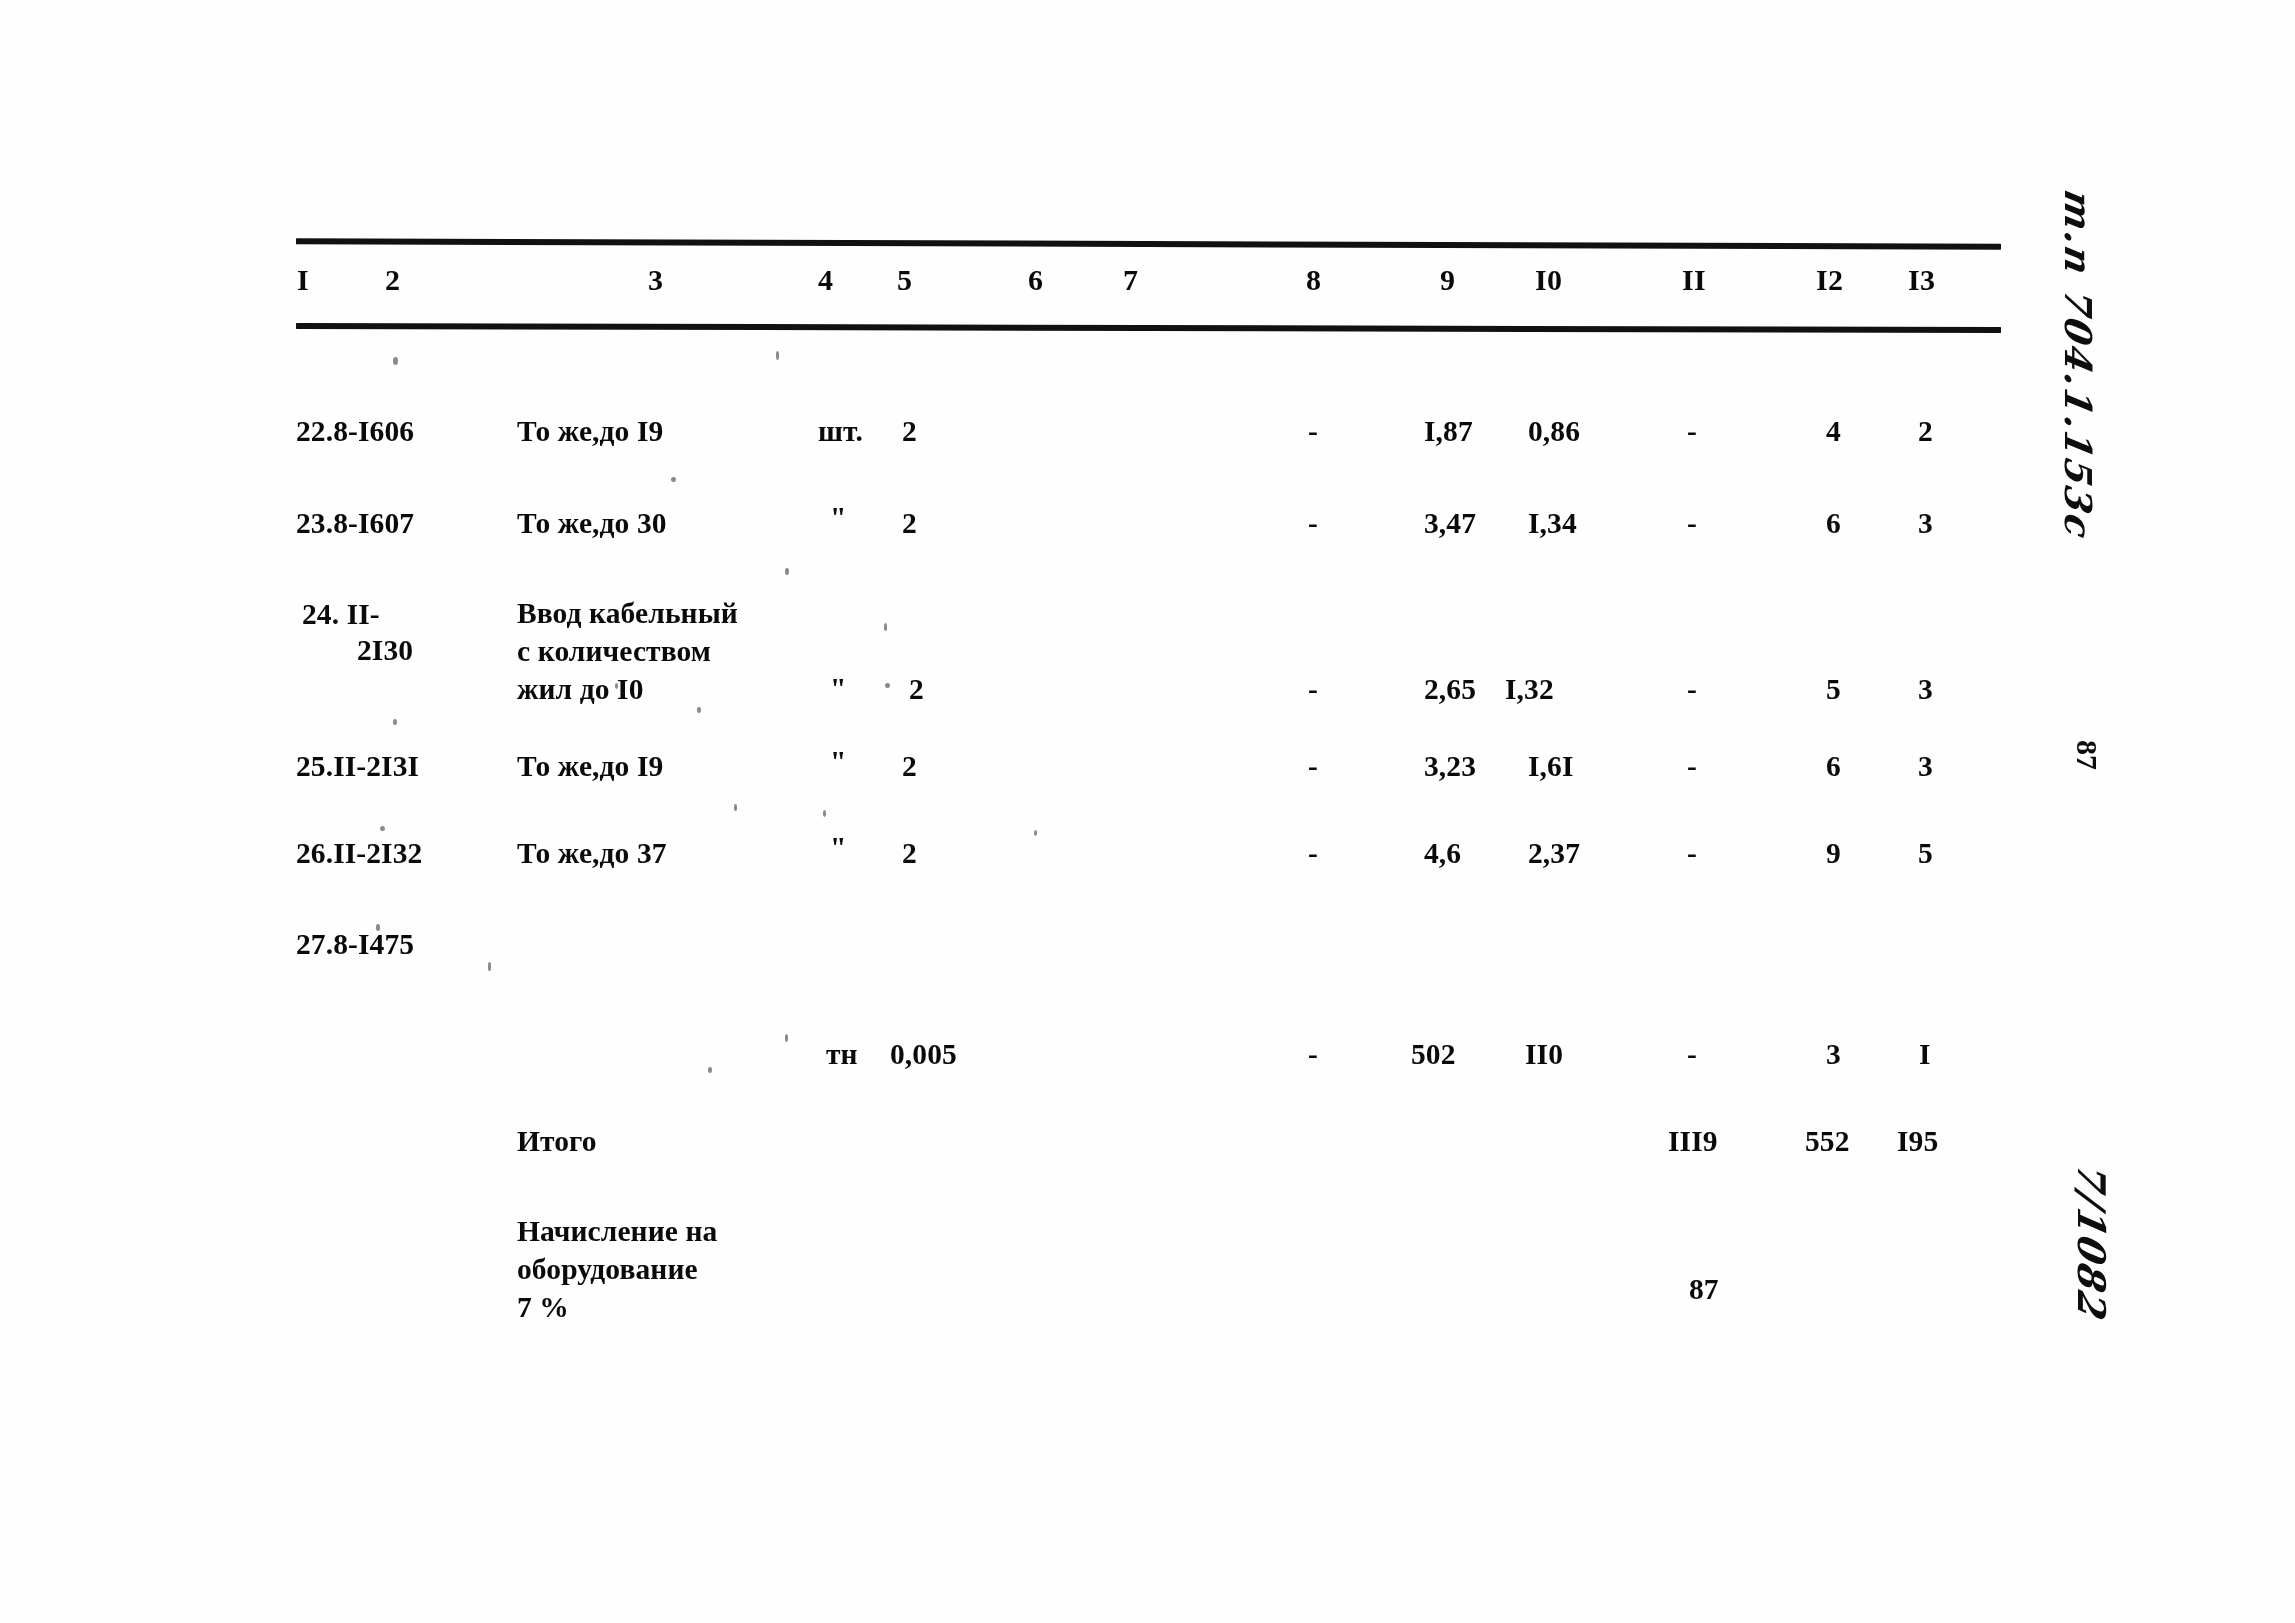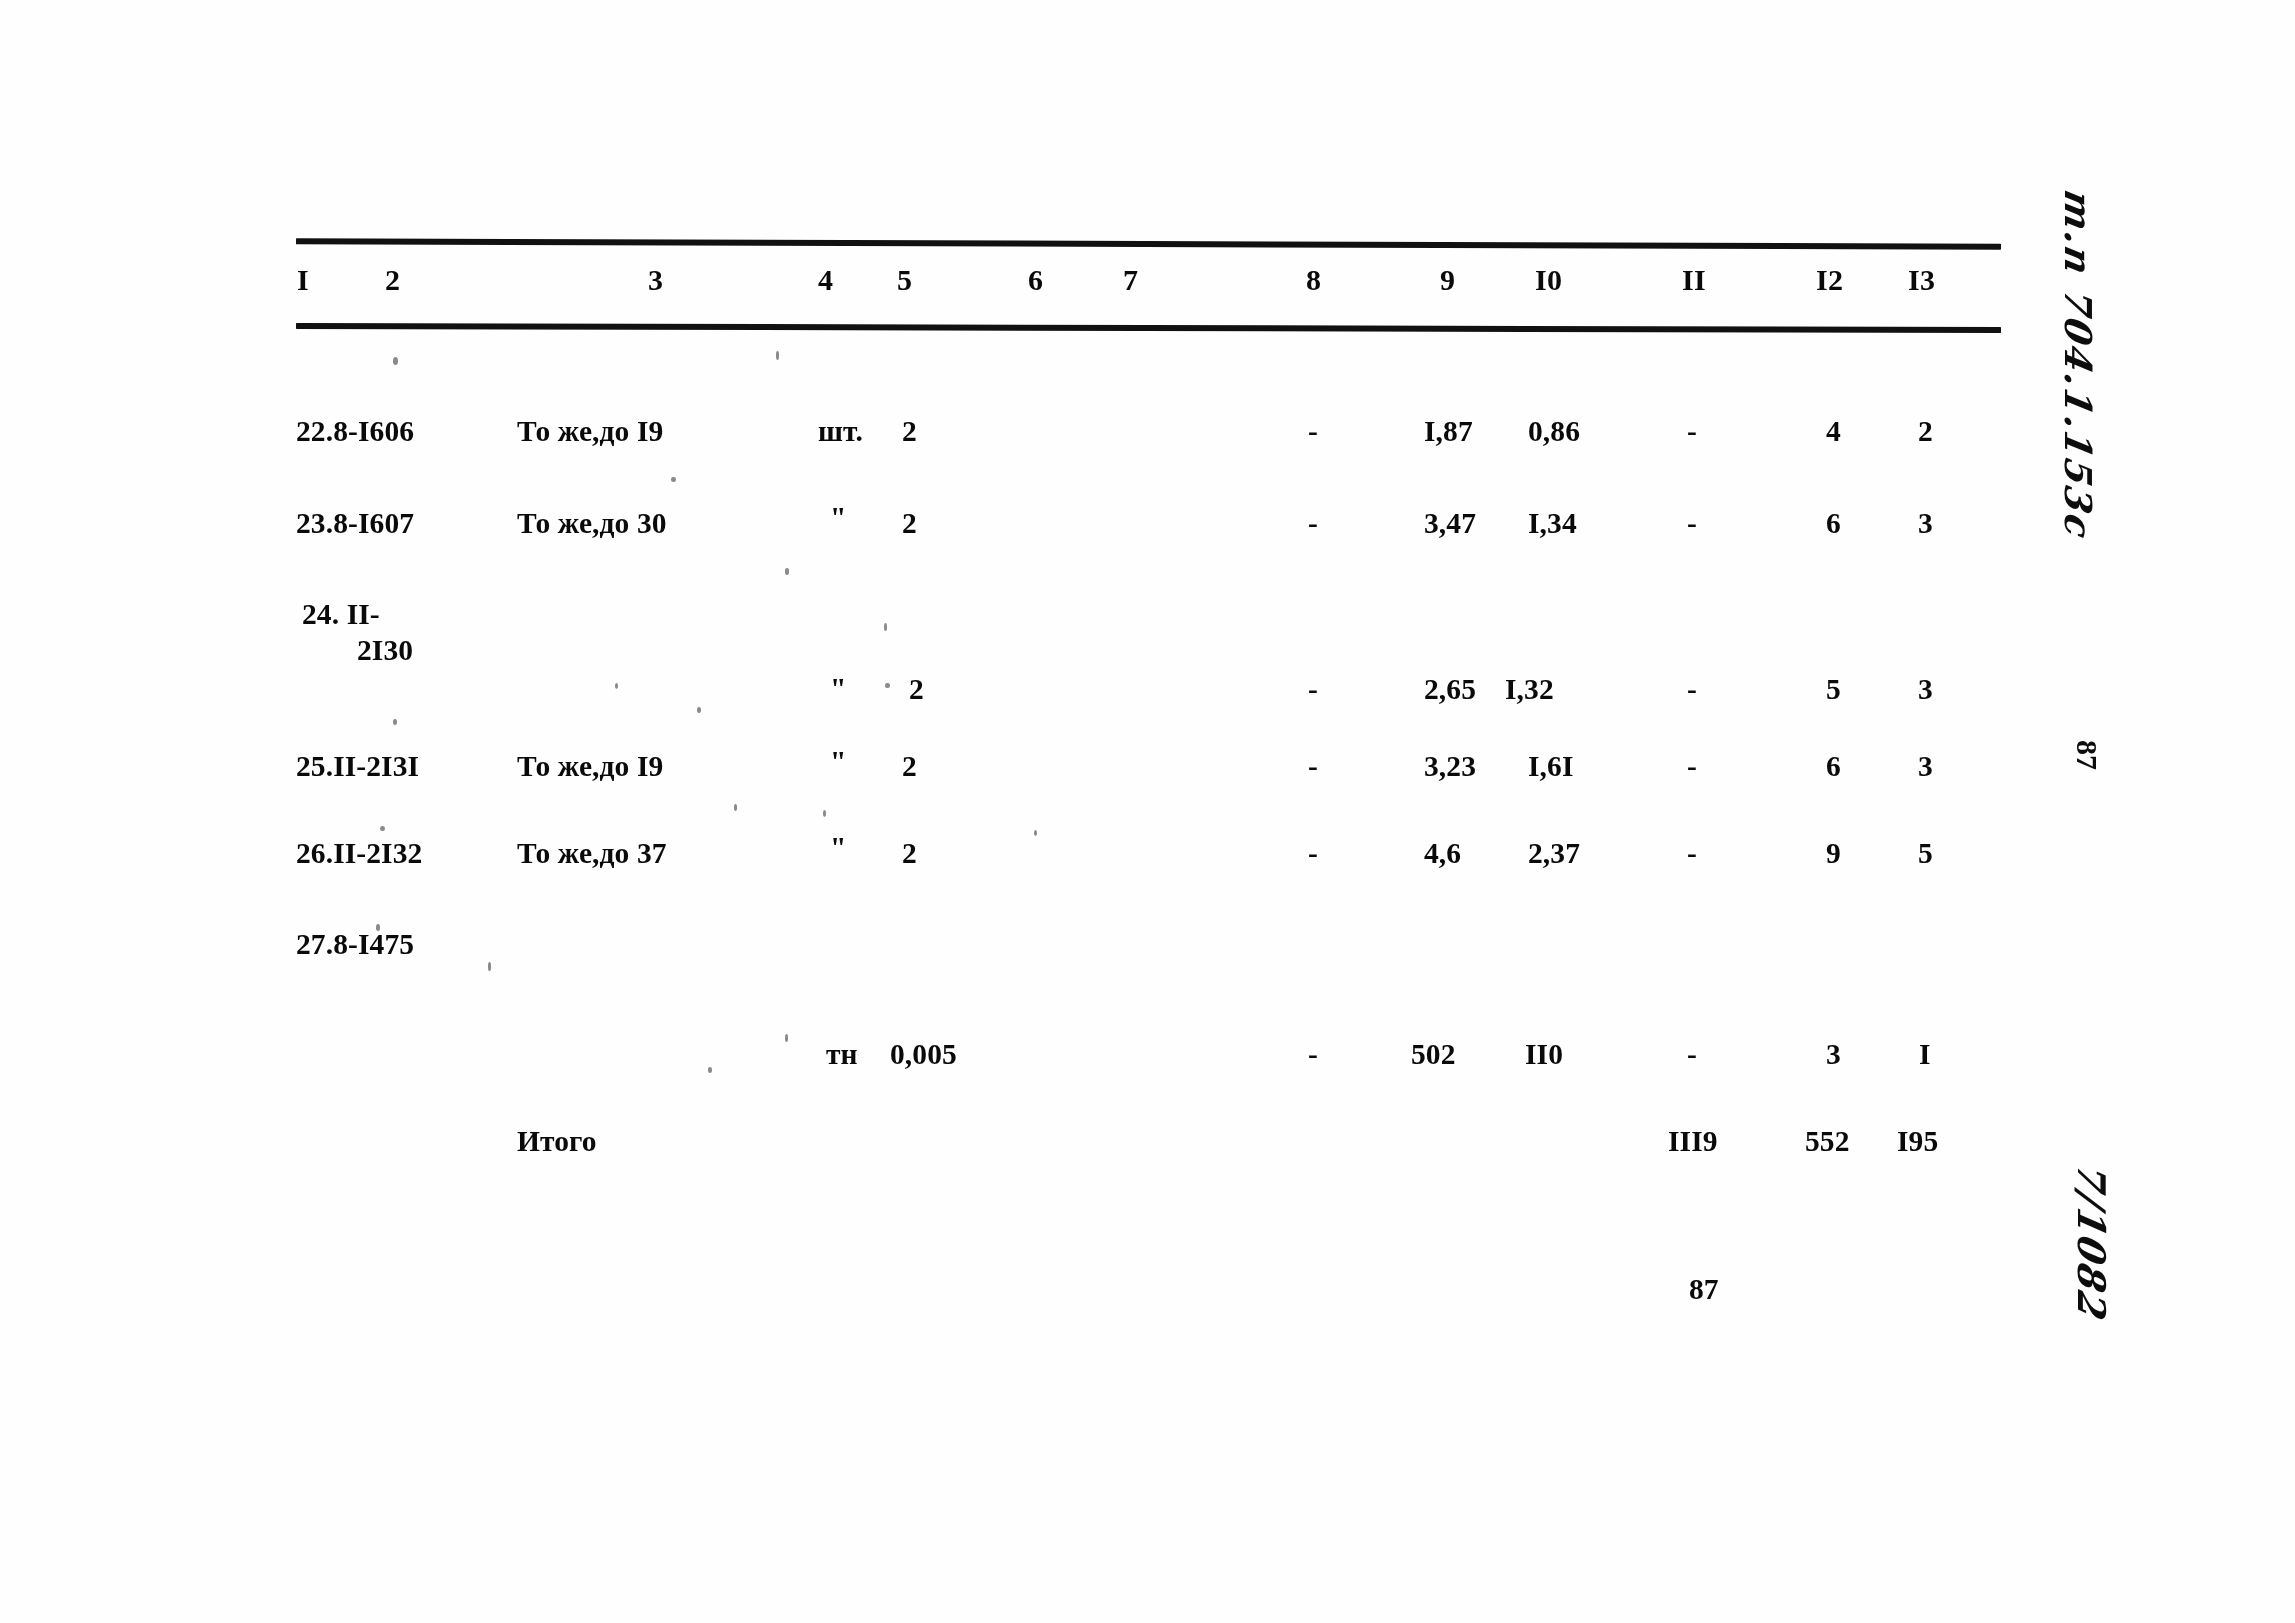--- a/index.html
+++ b/index.html
@@ -135,20 +135,23 @@
   <div class="cell" style="left:902px; top:503px">2</div>
   <div class="cell" style="left:1308px; top:503px">-</div>
   <div class="cell" style="left:1424px; top:503px">3,47</div>
   <div class="cell" style="left:1528px; top:503px">I,34</div>
   <div class="cell" style="left:1687px; top:503px">-</div>
   <div class="cell" style="left:1826px; top:503px">6</div>
   <div class="cell" style="left:1918px; top:503px">3</div>
 
   <div class="cell" style="left:302px;  top:594px">24. II-</div>
   <div class="cell" style="left:357px;  top:630px">2I30</div>
+  <div class="cell multi" style="left:517px; top:594px">Ввод кабельный
+с количеством
+жил до I0</div>
   <div class="cell" style="left:830px; top:668px">"</div>
   <div class="cell" style="left:909px; top:669px">2</div>
   <div class="cell" style="left:1308px; top:669px">-</div>
   <div class="cell" style="left:1424px; top:669px">2,65</div>
   <div class="cell" style="left:1505px; top:669px">I,32</div>
   <div class="cell" style="left:1687px; top:669px">-</div>
   <div class="cell" style="left:1826px; top:669px">5</div>
   <div class="cell" style="left:1918px; top:669px">3</div>
 
   <div class="cell" style="left:296px;  top:746px">25.II-2I3I</div>
@@ -181,20 +184,23 @@
   <div class="cell" style="left:1525px; top:1034px">II0</div>
   <div class="cell" style="left:1687px; top:1034px">-</div>
   <div class="cell" style="left:1826px; top:1034px">3</div>
   <div class="cell" style="left:1919px; top:1034px">I</div>
 
   <div class="cell" style="left:517px;  top:1121px">Итого</div>
   <div class="cell" style="left:1668px; top:1121px">III9</div>
   <div class="cell" style="left:1805px; top:1121px">552</div>
   <div class="cell" style="left:1897px; top:1121px">I95</div>
 
+  <div class="cell multi" style="left:517px; top:1212px">Начисление на
+оборудование
+7 %</div>
   <div class="cell" style="left:1689px; top:1269px">87</div>
 
   <div class="hand hand-code">т.п 704.1.153с</div>
   <div class="hand hand-page">87</div>
   <div class="hand hand-num">7/1082</div>
 
   <div class="speck" style="left:393px;  top:357px;  width:5.2px;  height:7.9px;"></div>
   <div class="speck" style="left:776px; top:351px;  width:3.3px;  height:9.2px;"></div>
   <div class="speck" style="left:671px; top:477px;  width:4.6px;  height:4.6px;"></div>
   <div class="speck" style="left:785px; top:568px;  width:3.9px;  height:6.5px;"></div>

